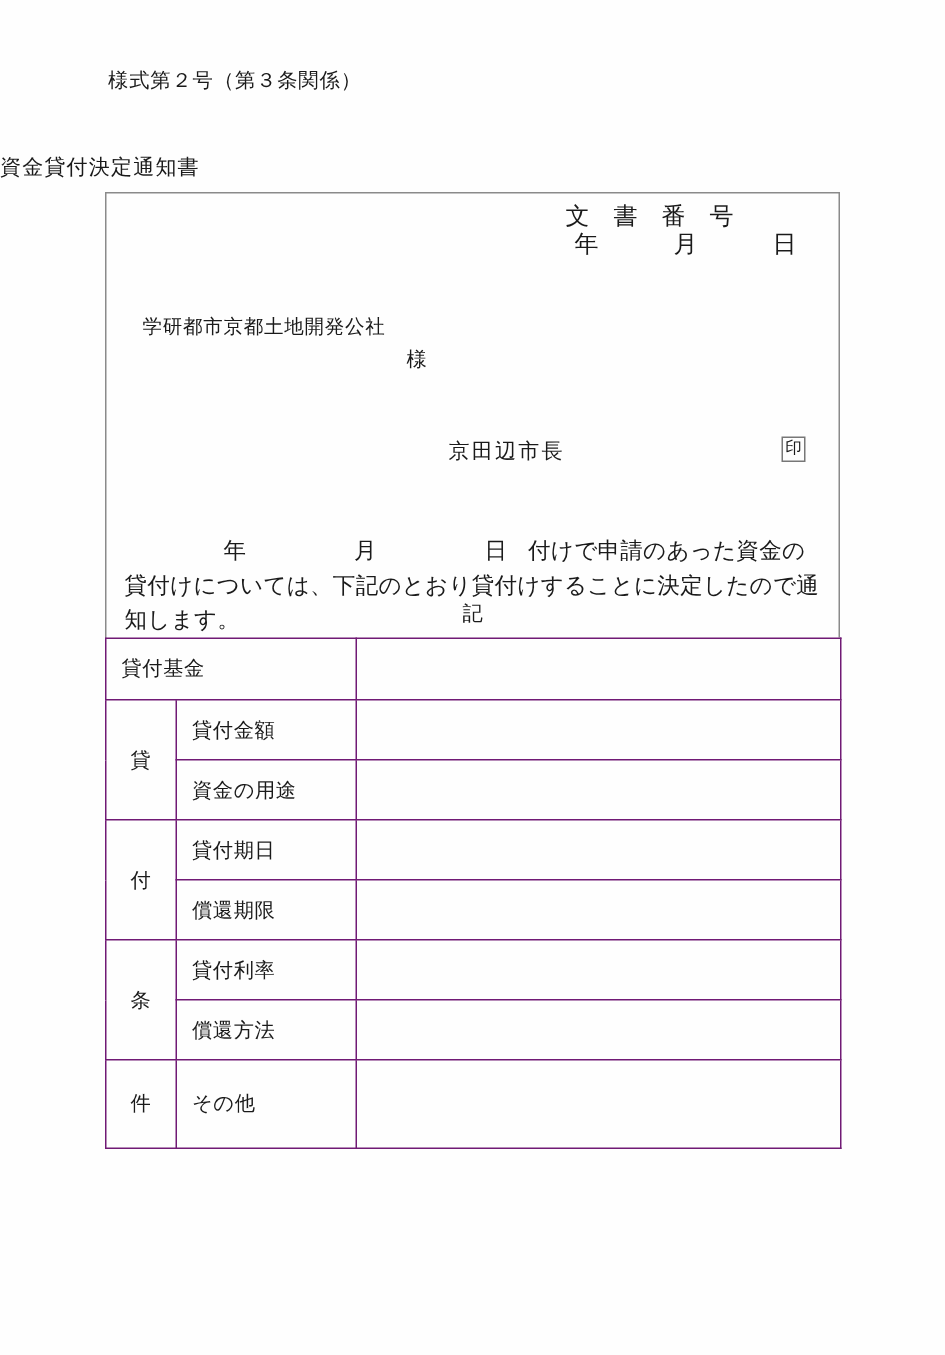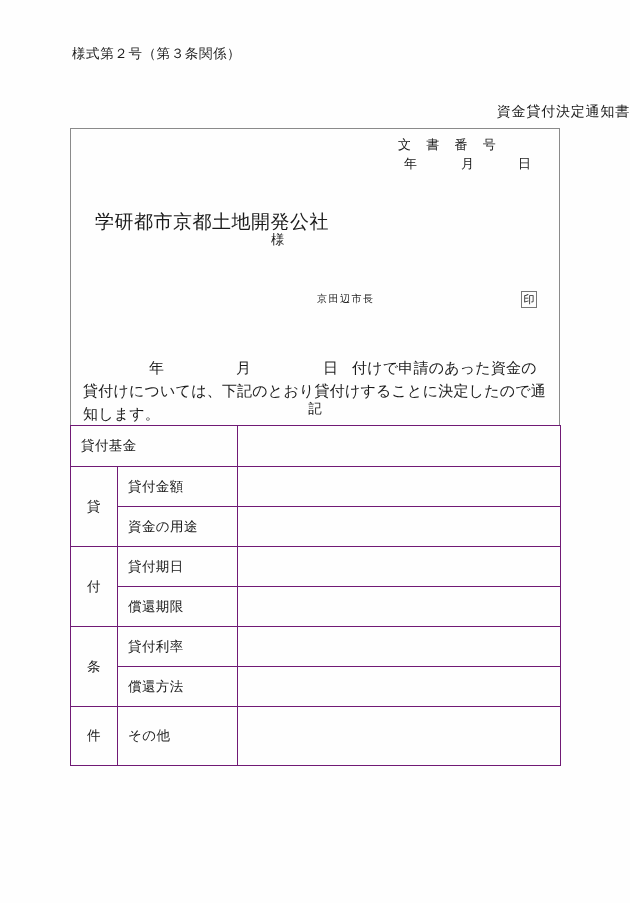--- a/index.html
+++ b/index.html
@@ -32,21 +32,21 @@
     letter-spacing: 0.6px;
     white-space: nowrap;
   }
 
   
   .doc-title {
     position: absolute;
     left: 0;
     right: 0;
     top: 103px;
-    text-align: right;
+    text-align: left;
     font-size: 14px;
     letter-spacing: 0.8px;
   }
 
   
   .letter-box {
     position: absolute;
     left: 70px;
     top: 128px;
     width: 490px;
@@ -55,55 +55,55 @@
     border-bottom: none;
     box-sizing: border-box;
   }
 
   
   .docnum-block {
     position: absolute;
     right: 22px;
     top: 6px;
     text-align: left;
-    font-size: 13px;
+    font-size: 16px;
     line-height: 19px;
   }
   .docnum-line {
     white-space: nowrap;
     letter-spacing: 6px;
   }
   .docdate-line {
     white-space: nowrap;
     letter-spacing: 6px;
     padding-left: 6px;
   }
 
   
   .recipient {
     position: absolute;
     left: 24px;
     top: 80px;
-    font-size: 19px;
+    font-size: 13px;
     letter-spacing: 0.5px;
     white-space: nowrap;
   }
   .recipient-honorific {
     position: absolute;
     left: 200px;
     top: 102px;
     font-size: 13.5px;
   }
 
   
   .issuer {
     position: absolute;
-    left: 246px;
+    left: 228px;
     top: 163px;
-    font-size: 10px;
+    font-size: 14px;
     letter-spacing: 1.5px;
     white-space: nowrap;
   }
   .seal-box {
     position: absolute;
     left: 450px;
     top: 162px;
     width: 16px;
     height: 17px;
     border: 1px solid #777;

